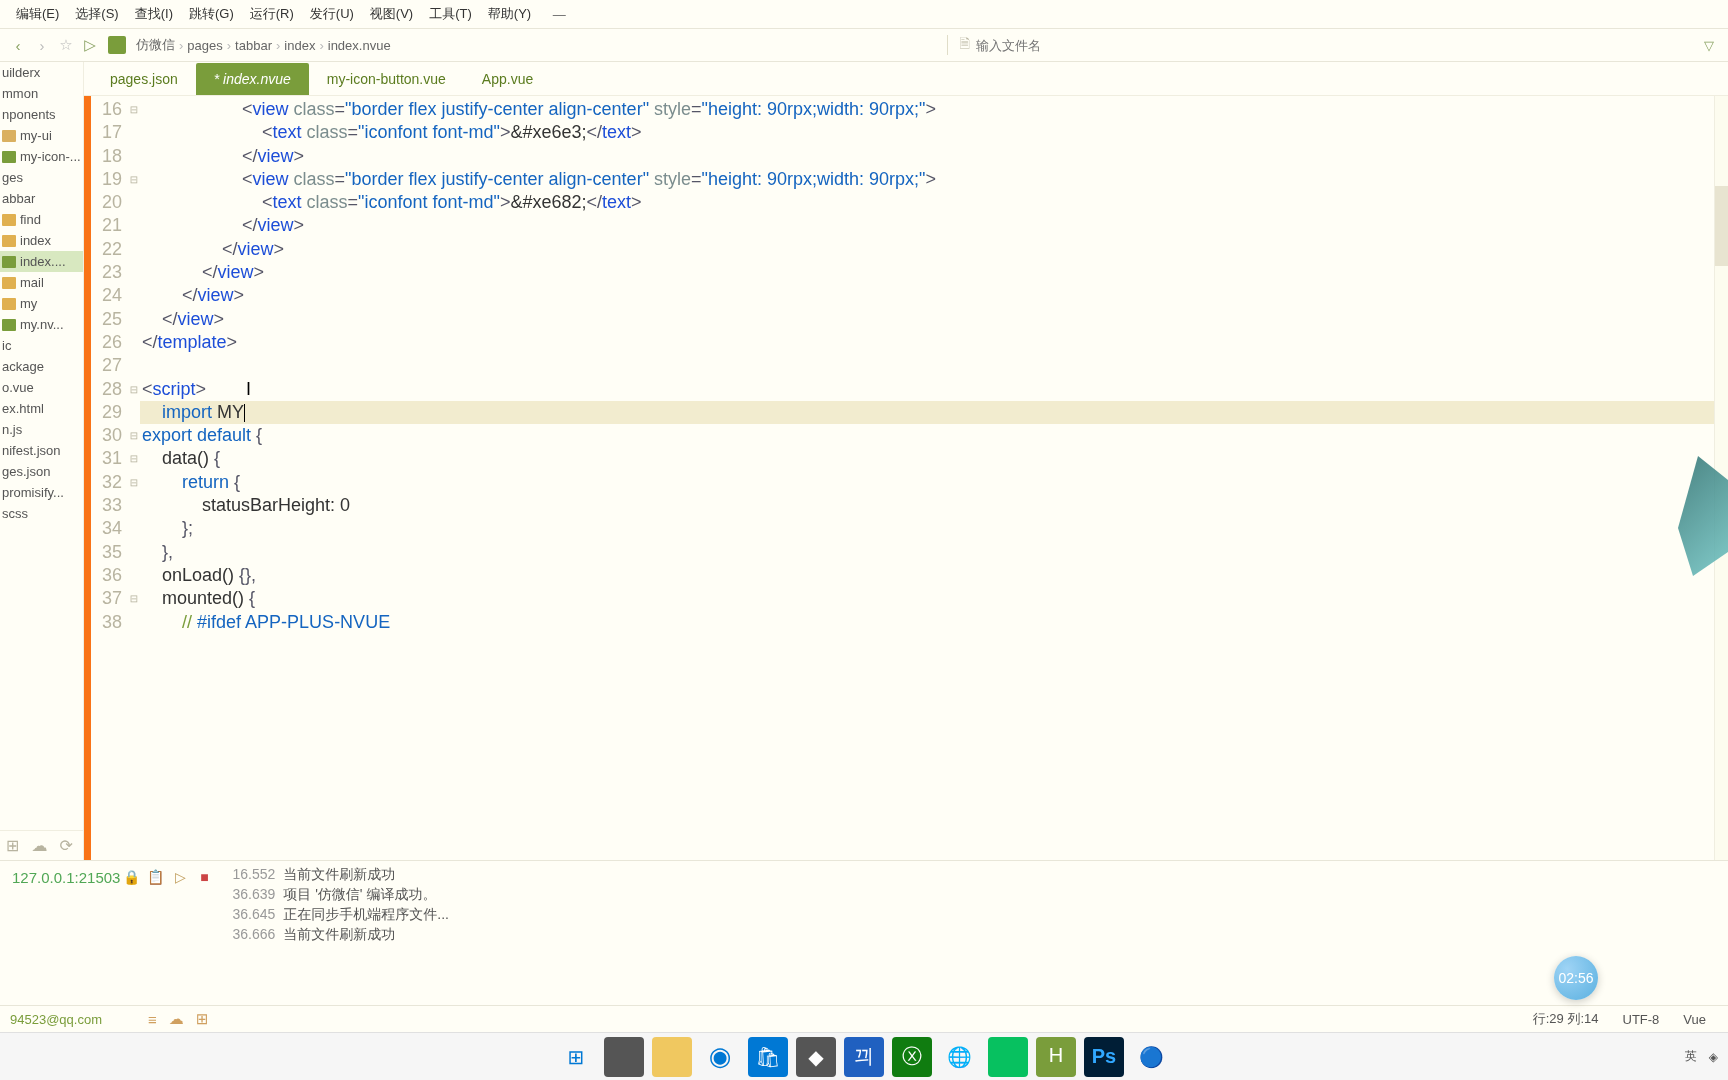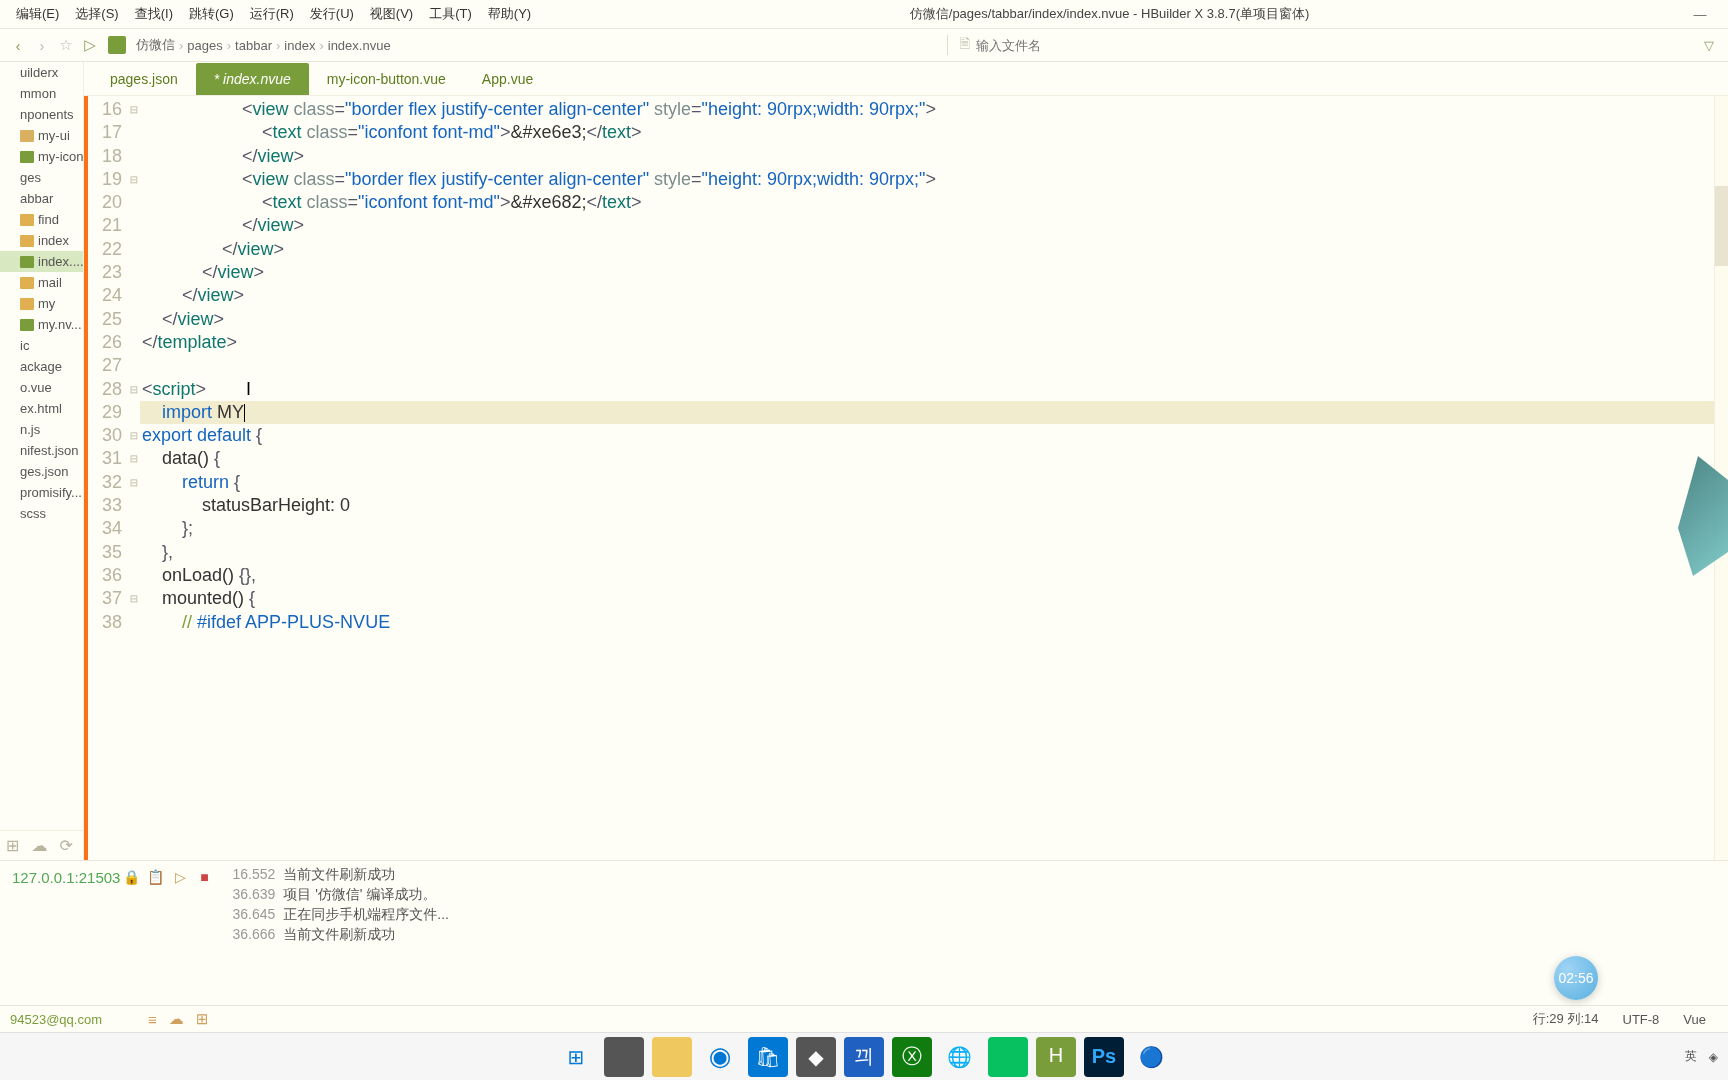--- a/index.html
+++ b/index.html
@@ -23,47 +23,47 @@
 .toolbar .search-wrap input { border: none; background: transparent; font-size: 13px; width: 180px; outline: none; color: #888; }
 .toolbar .sep { width: 1px; height: 20px; background: #e0ddc8; margin: 0 12px; }
 .toolbar .filter-icon { color: #88a060; padding: 0 8px; }
 
 
 .main { flex: 1; display: flex; min-height: 0; }
 
 
 .sidebar { width: 84px; background: #fffef6; border-right: 1px solid #f0eee0; font-size: 13px; color: #555; overflow: hidden; display: flex; flex-direction: column; }
 .tree { flex: 1; overflow: hidden; }
-.tree-item { padding: 3px 4px 3px 20px; white-space: nowrap; display: flex; align-items: center; gap: 4px; text-align: center; }
+.tree-item { padding: 3px 4px 3px 2px; white-space: nowrap; display: flex; align-items: center; gap: 4px; text-align: center; }
 .tree-item.selected { background: #d8e8c0; }
 .tree-item .icon-sq { display: inline-block; width: 14px; height: 12px; border-radius: 1px; flex-shrink: 0; }
 .tree-item .ic-folder-y { background: #e0b050; }
 .tree-item .ic-folder-g { background: #dab060; }
 .tree-item .ic-file-g { background: #7a9d3b; }
 .sidebar-bottom { height: 30px; border-top: 1px solid #f0eee0; display: flex; align-items: center; gap: 12px; padding: 0 6px; color: #b8b4a0; }
 .sidebar-bottom span { font-size: 16px; }
 
 
 .editor-area { flex: 1; display: flex; flex-direction: column; min-width: 0; }
 .tabs { height: 34px; display: flex; align-items: flex-end; padding-left: 8px; border-bottom: 1px solid #f0eee0; }
 .tab { padding: 8px 18px; font-size: 14px; color: #5b7c1f; cursor: pointer; }
 .tab.modified { background: #7a9d3b; color: #fff; border-radius: 2px 2px 0 0; font-style: italic; }
 
 .code-wrap { flex: 1; display: flex; font-family: Consolas, "Courier New", monospace; font-size: 18px; line-height: 23.3px; overflow: hidden; position: relative; }
-.gutter { width: 44px; text-align: right; color: #b8b4a0; padding-right: 6px; padding-top: 2px; user-select: none; border-left: 4px solid #f97316; }
+.gutter { width: 44px; text-align: right; color: #b8b4a0; padding-right: 6px; padding-top: 2px; user-select: none; border-left: 7px solid #f97316; }
 .gutter div { height: 23.3px; }
 .fold-col { width: 12px; color: #b8b4a0; padding-top: 2px; font-size: 10px; }
 .fold-col div { height: 23.3px; text-align: center; }
 .code { flex: 1; padding-top: 2px; white-space: pre; overflow: hidden; }
 .code-line { height: 23.3px; padding-left: 2px; }
 .code-line.active { background: #f2eccf; }
 .cursor-bar { display: inline-block; width: 0px; border-right: 1px solid #000; height: 18px; vertical-align: middle; }
 
 
-.tag { color: #0f766e; }
+.tag { color: #1d4ed8; }
 .attr { color: #7b8d8e; }
 .str { color: #1565c0; }
 .keyword { color: #1565c0; }
 .plain { color: #333; }
 .comment { color: #7a9d3b; }
 .define { color: #1565c0; }
 .entity { color: #333; }
 .punct { color: #556; }
 
 
@@ -105,21 +105,20 @@
 <div class="menubar">
   <span class="menu-item">编辑(E)</span>
   <span class="menu-item">选择(S)</span>
   <span class="menu-item">查找(I)</span>
   <span class="menu-item">跳转(G)</span>
   <span class="menu-item">运行(R)</span>
   <span class="menu-item">发行(U)</span>
   <span class="menu-item">视图(V)</span>
   <span class="menu-item">工具(T)</span>
   <span class="menu-item">帮助(Y)</span>
-  <span class="title">仿微信/pages/tabbar/index/index.nvue - HBuilder X 3.8.7(单项目窗体)</span>
   <span class="winctrl">—</span>
 </div>
 
 <div class="toolbar">
   <span class="nav-btn">‹</span>
   <span class="nav-btn gray">›</span>
   <span class="nav-btn gray">☆</span>
   <span class="nav-btn">▷</span>
   <span class="proj-icon"></span>
   <span class="crumb">仿微信</span>

